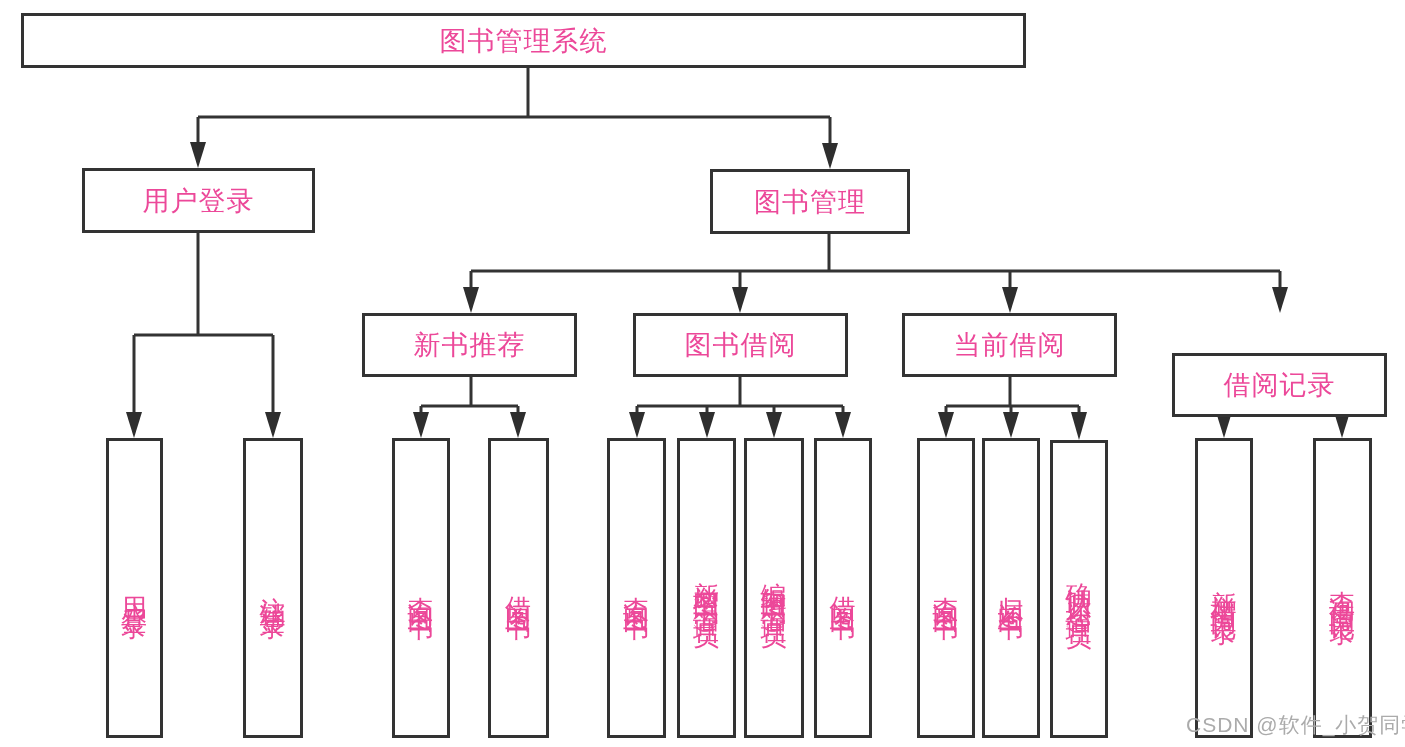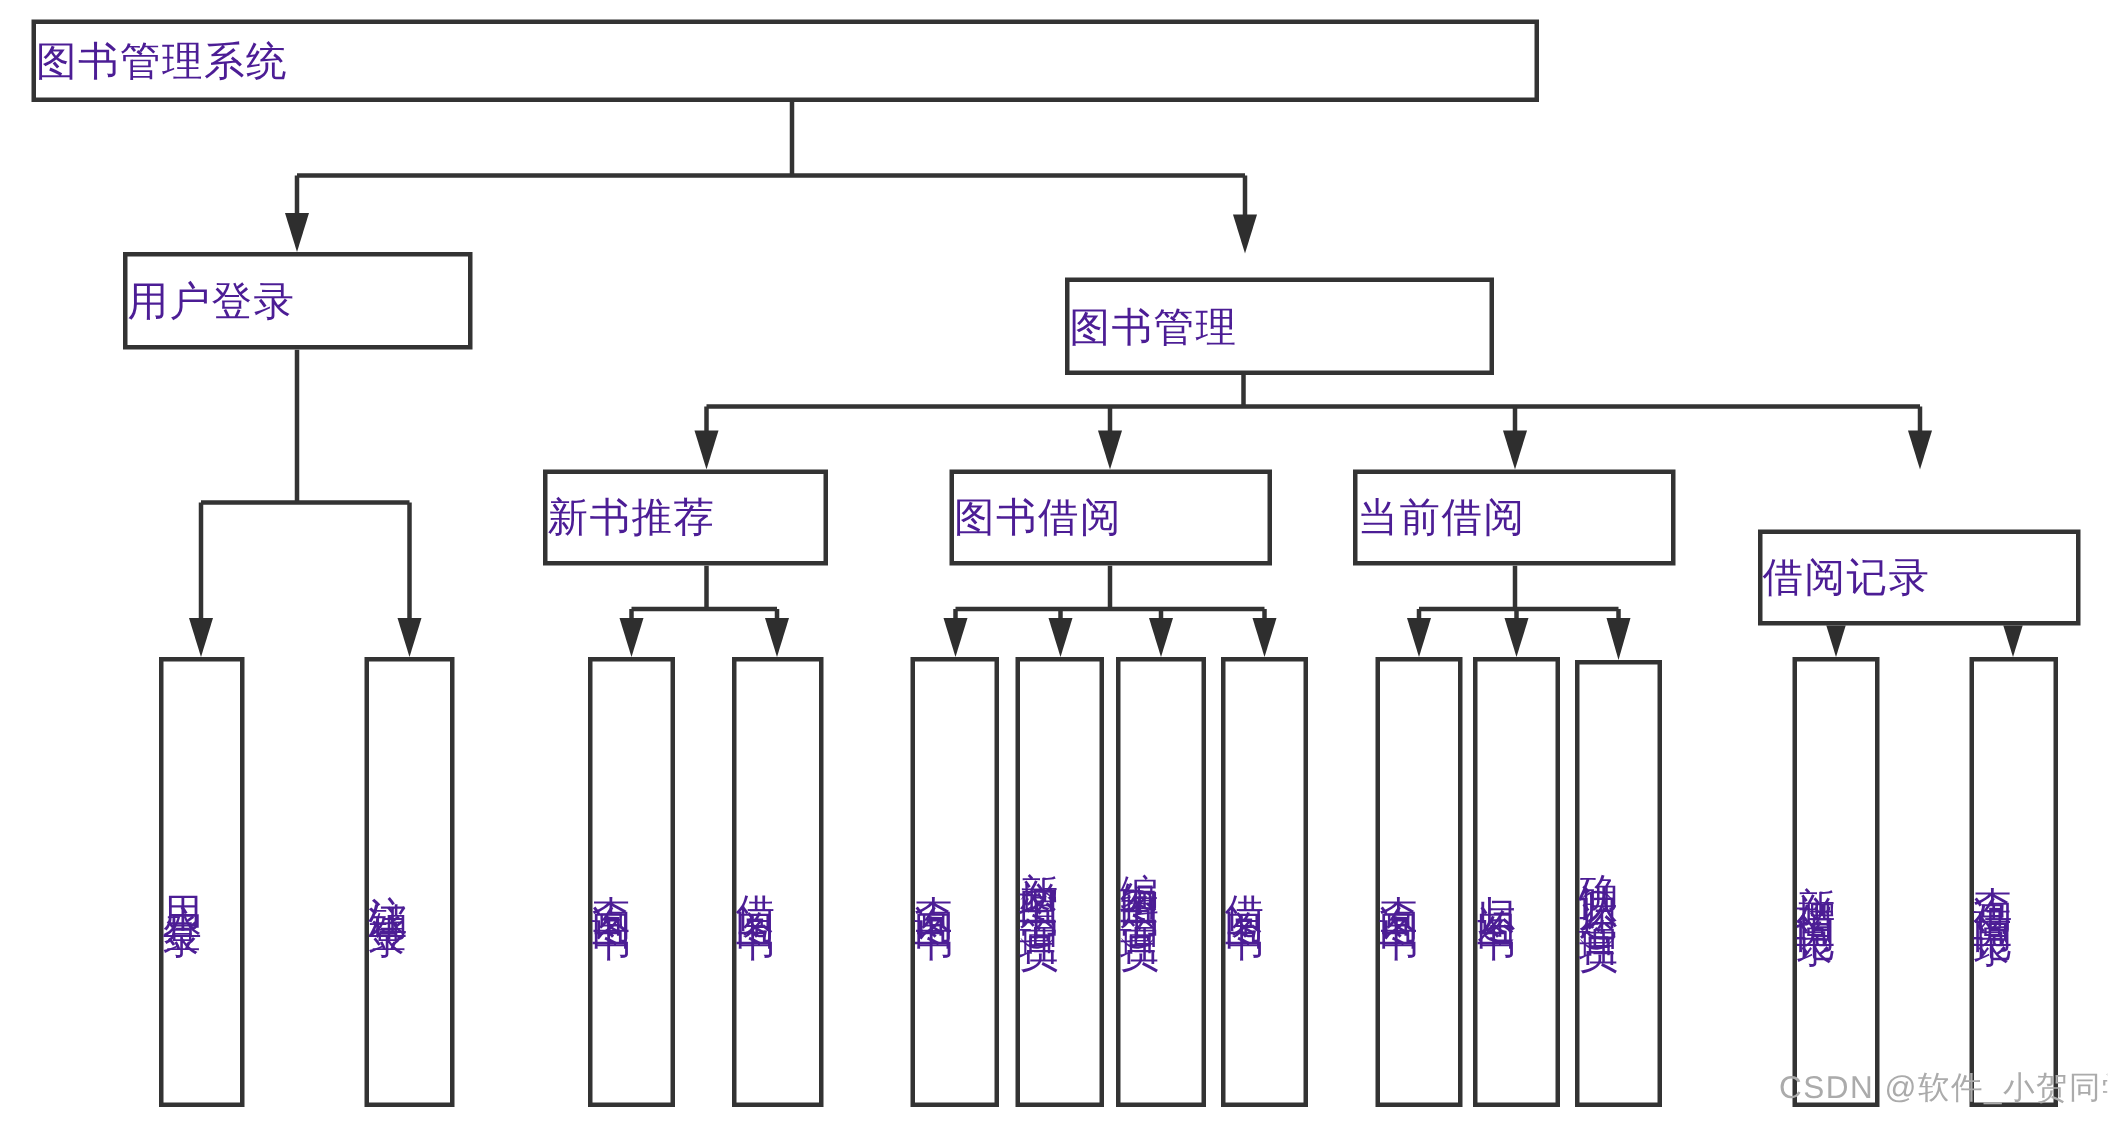--- a/index.html
+++ b/index.html
@@ -20,21 +20,22 @@
     left: 0; top: 0;
     width: 1405px; height: 747px;
   }
   .node {
     position: absolute;
     box-sizing: border-box;
     background: #ffffff;
     border: 3px solid #333333;
     display: flex;
     align-items: center;
-    color: #4c1d95;
+    justify-content: center;
+    color: #ec4899;
   }
   .hbox span {
     font-size: 27px;
     letter-spacing: 1px;
     white-space: nowrap;
   }
   .vbox span {
     writing-mode: vertical-rl;
     text-orientation: mixed;
     font-size: 26px;
@@ -129,25 +130,25 @@
     </g>
   </svg>
 
   <div class="node hbox" style="left:21px; top:13px; width:1005px; height:55px;">
     <span>图书管理系统</span>
   </div>
 
   <div class="node hbox" style="left:82px; top:168px; width:233px; height:65px;">
     <span>用户登录</span>
   </div>
-  <div class="node hbox" style="left:710px; top:169px; width:286px; height:65px;margin-top:16px;">
+  <div class="node hbox" style="left:710px; top:169px; width:200px; height:65px;">
     <span>图书管理</span>
   </div>
 
-  <div class="node hbox" style="left:362px; top:313px; width:190px; height:64px;">
+  <div class="node hbox" style="left:362px; top:313px; width:215px; height:64px;">
     <span>新书推荐</span>
   </div>
   <div class="node hbox" style="left:633px; top:313px; width:215px; height:64px;">
     <span>图书借阅</span>
   </div>
   <div class="node hbox" style="left:902px; top:313px; width:215px; height:64px;">
     <span>当前借阅</span>
   </div>
   <div class="node hbox" style="left:1172px; top:313px; width:215px; height:64px;margin-top:40px;">
     <span>借阅记录</span>

